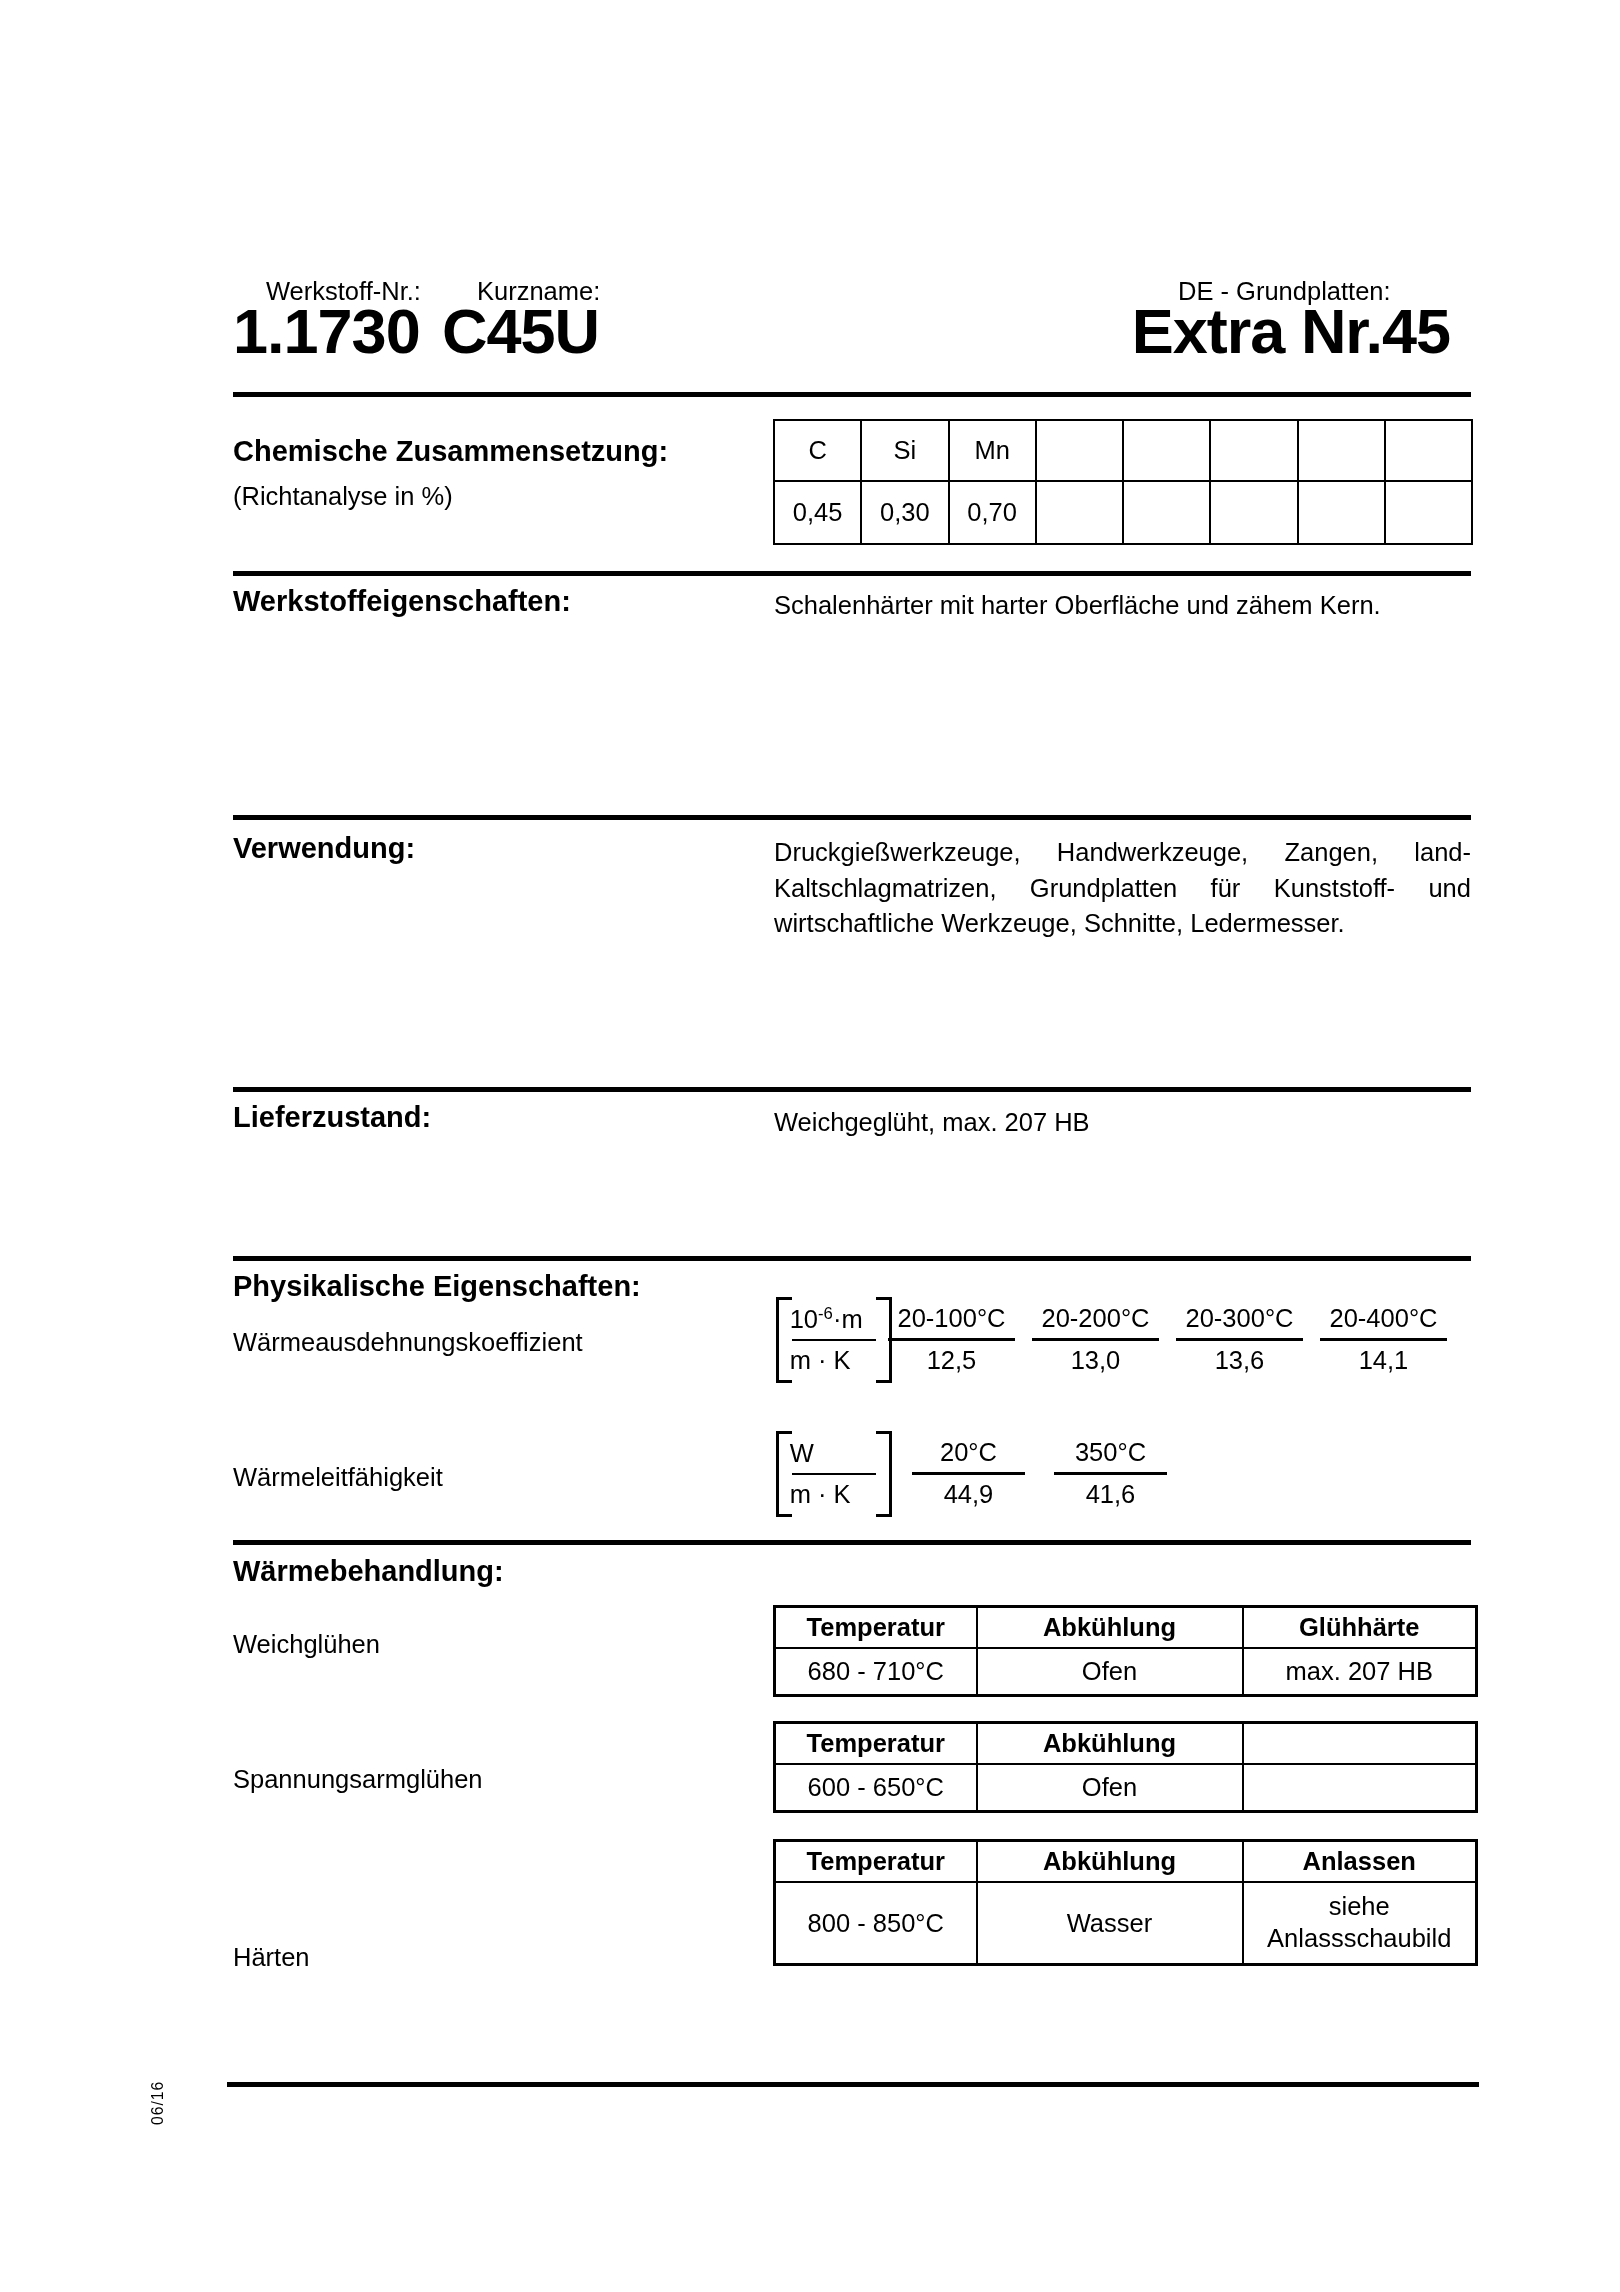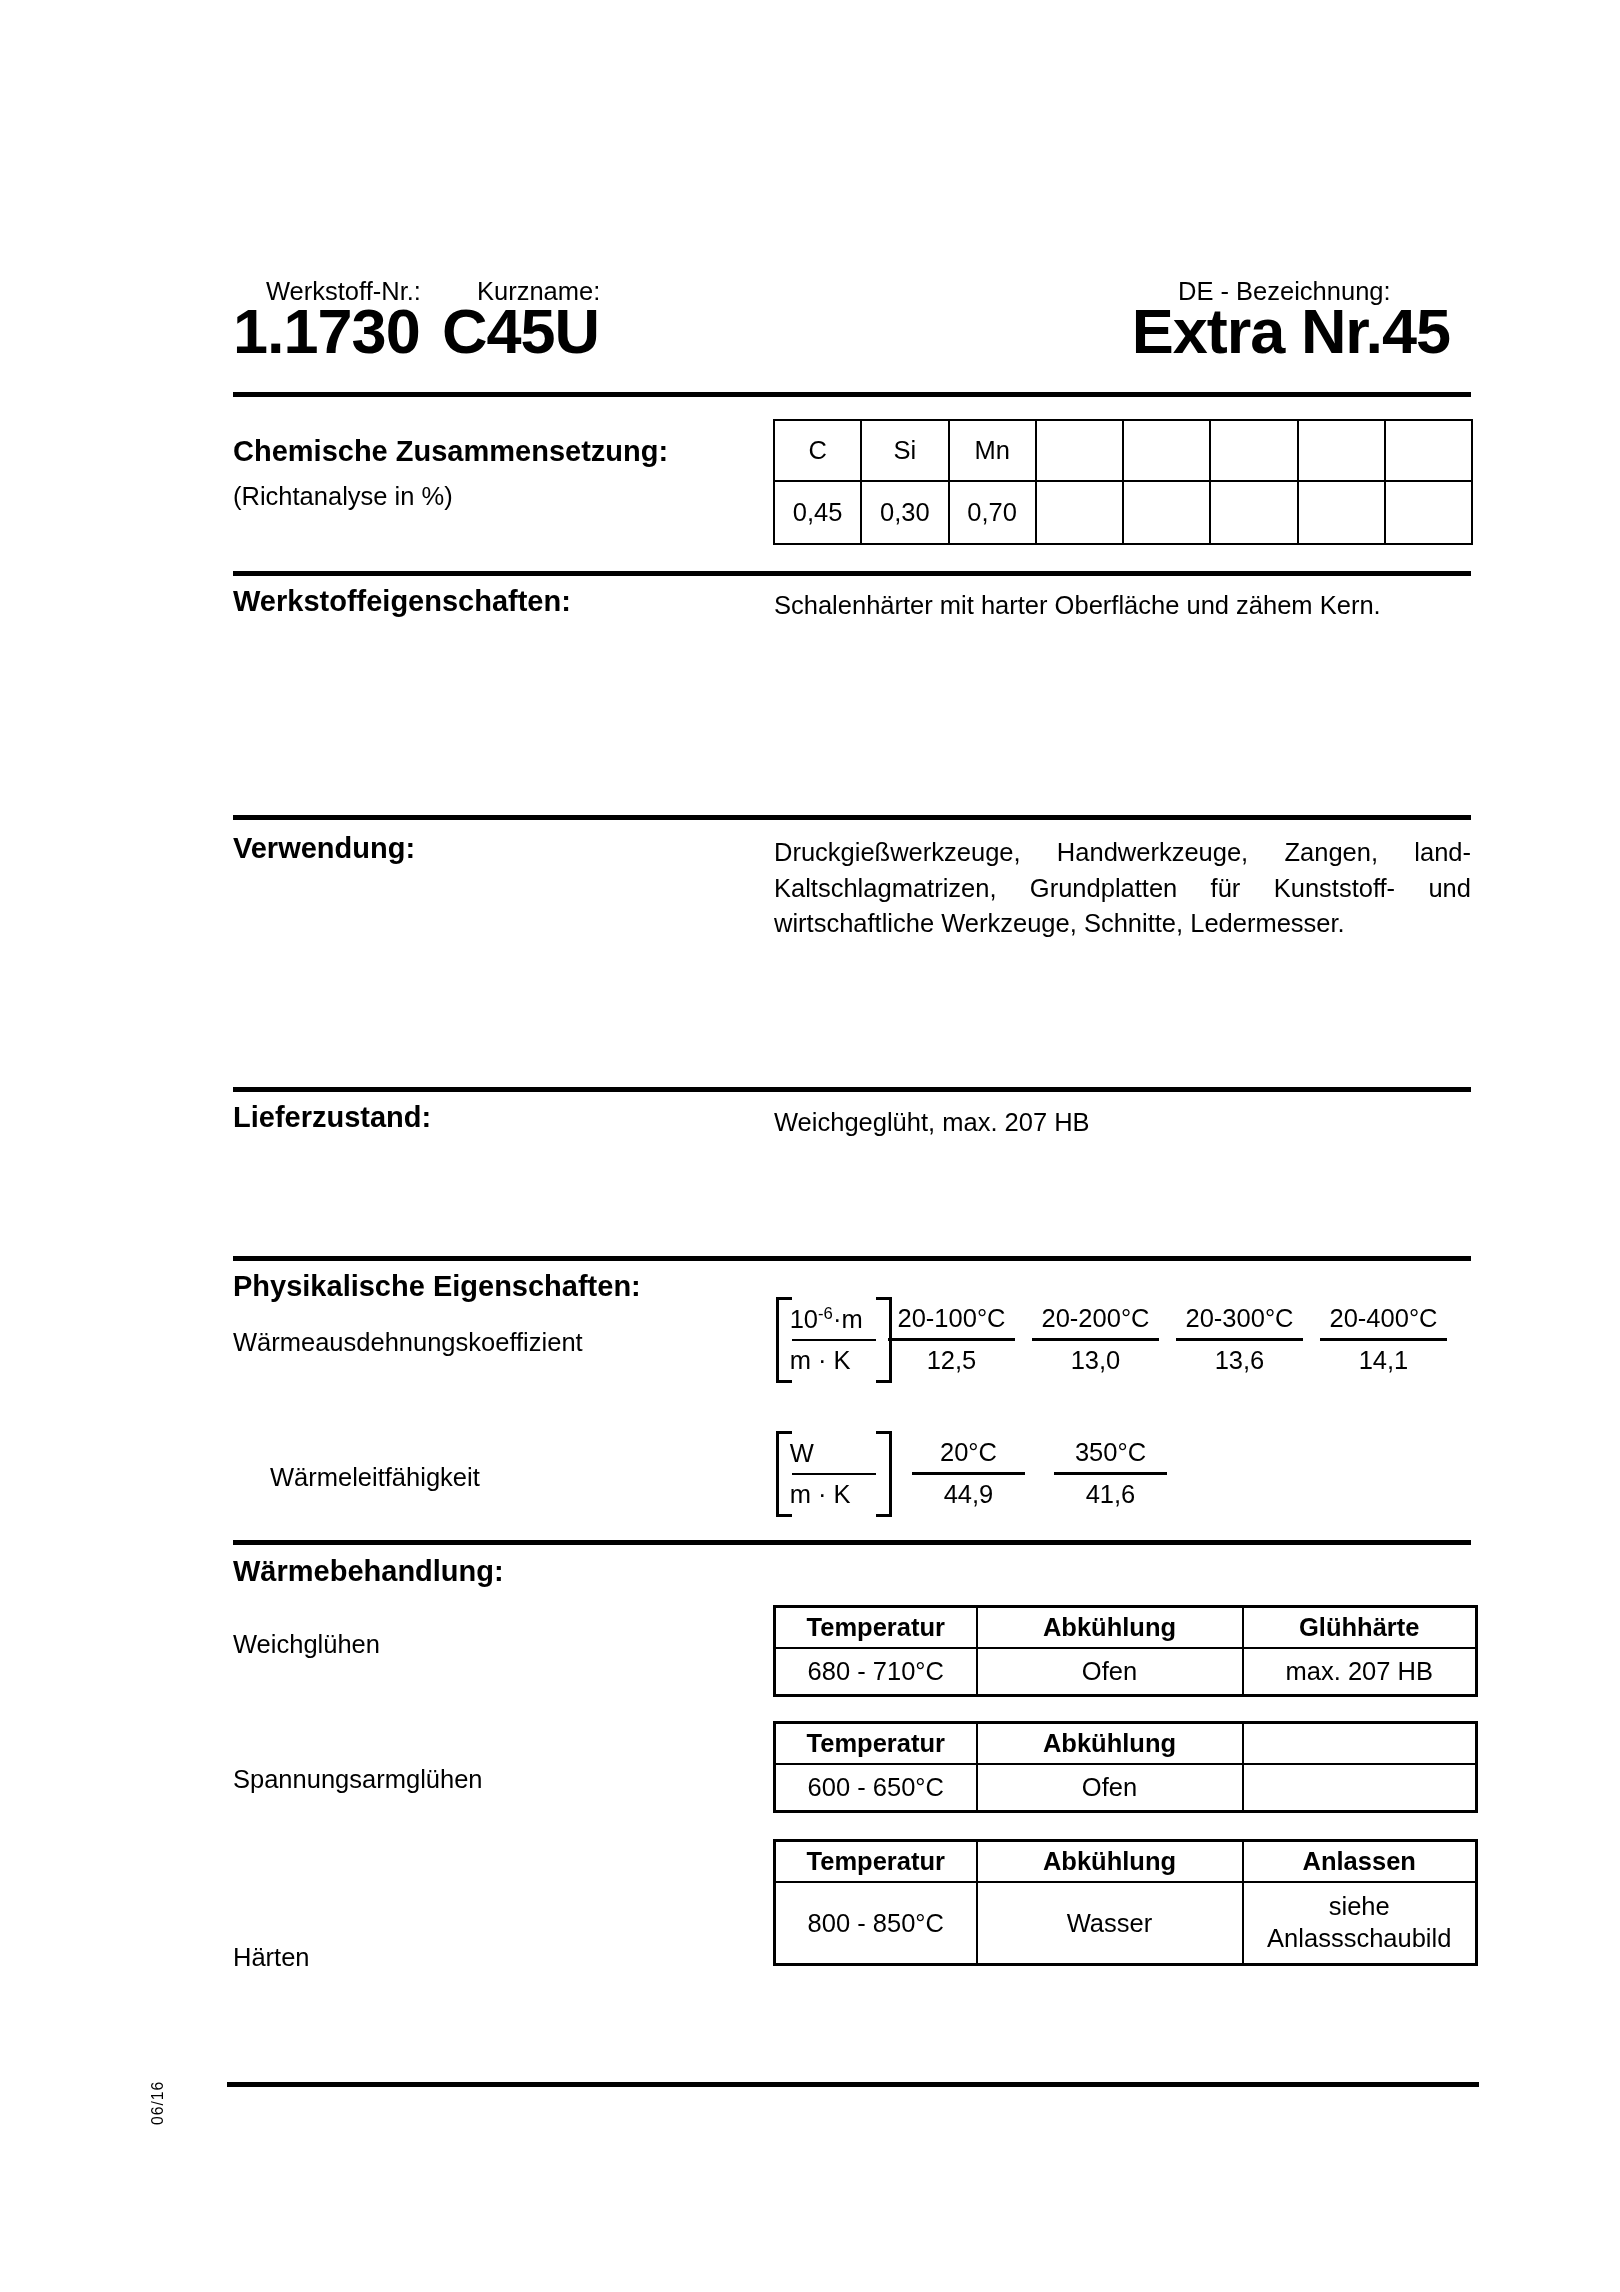--- a/index.html
+++ b/index.html
@@ -53,21 +53,21 @@
   .rev { position:absolute; left:149px; top:2125px; font-size:15.7px; letter-spacing:1px;
          transform-origin:top left; transform:rotate(-90deg); white-space:nowrap; }
 </style>
 </head>
 <body>
 
 <div class="page">
 
   <div class="abs label-sm" style="left:233px; top:277px;">Werkstoff-Nr.:</div>
   <div class="abs label-sm" style="left:444px; top:277px;">Kurzname:</div>
-  <div class="abs label-sm" style="left:1145px; top:277px;">DE - Bezeichnung:</div>
+  <div class="abs label-sm" style="left:1145px; top:277px;">DE - Grundplatten:</div>
 
   <div class="abs title-xl" style="left:233px; top:300px;">1.1730</div>
   <div class="abs title-xl" style="left:442px; top:300px;">C45U</div>
   <div class="abs title-xl" style="right:170px; top:300px; text-align:right;">Extra Nr.45</div>
 
   <div class="rule" style="top:392px;"></div>
 
   <div class="abs sec-h" style="left:233px; top:436px;">Chemische Zusammensetzung:</div>
   <div class="abs body-t" style="left:233px; top:479px;">(Richtanalyse in %)</div>
 
@@ -145,21 +145,21 @@
       <div class="cbar"></div>
       <div class="cval">13,6</div>
     </div>
     <div class="pcol" style="width:127px;">
       <div class="chead">20-400°C</div>
       <div class="cbar"></div>
       <div class="cval">14,1</div>
     </div>
   </div>
 
-  <div class="abs body-t" style="left:233px; top:1460px;margin-left:37px;">Wärmeleitfähigkeit</div>
+  <div class="abs body-t" style="left:233px; top:1460px;">Wärmeleitfähigkeit</div>
   <div class="unit" style="left:776px; top:1431px;">
     <span class="brk l"></span>
     <span class="brk r"></span>
     <div class="inner">
       <div class="num">W</div>
       <div class="fbar"></div>
       <div class="den">m · K</div>
     </div>
   </div>
   <div class="pcols" style="left:912px; top:1438px;">

